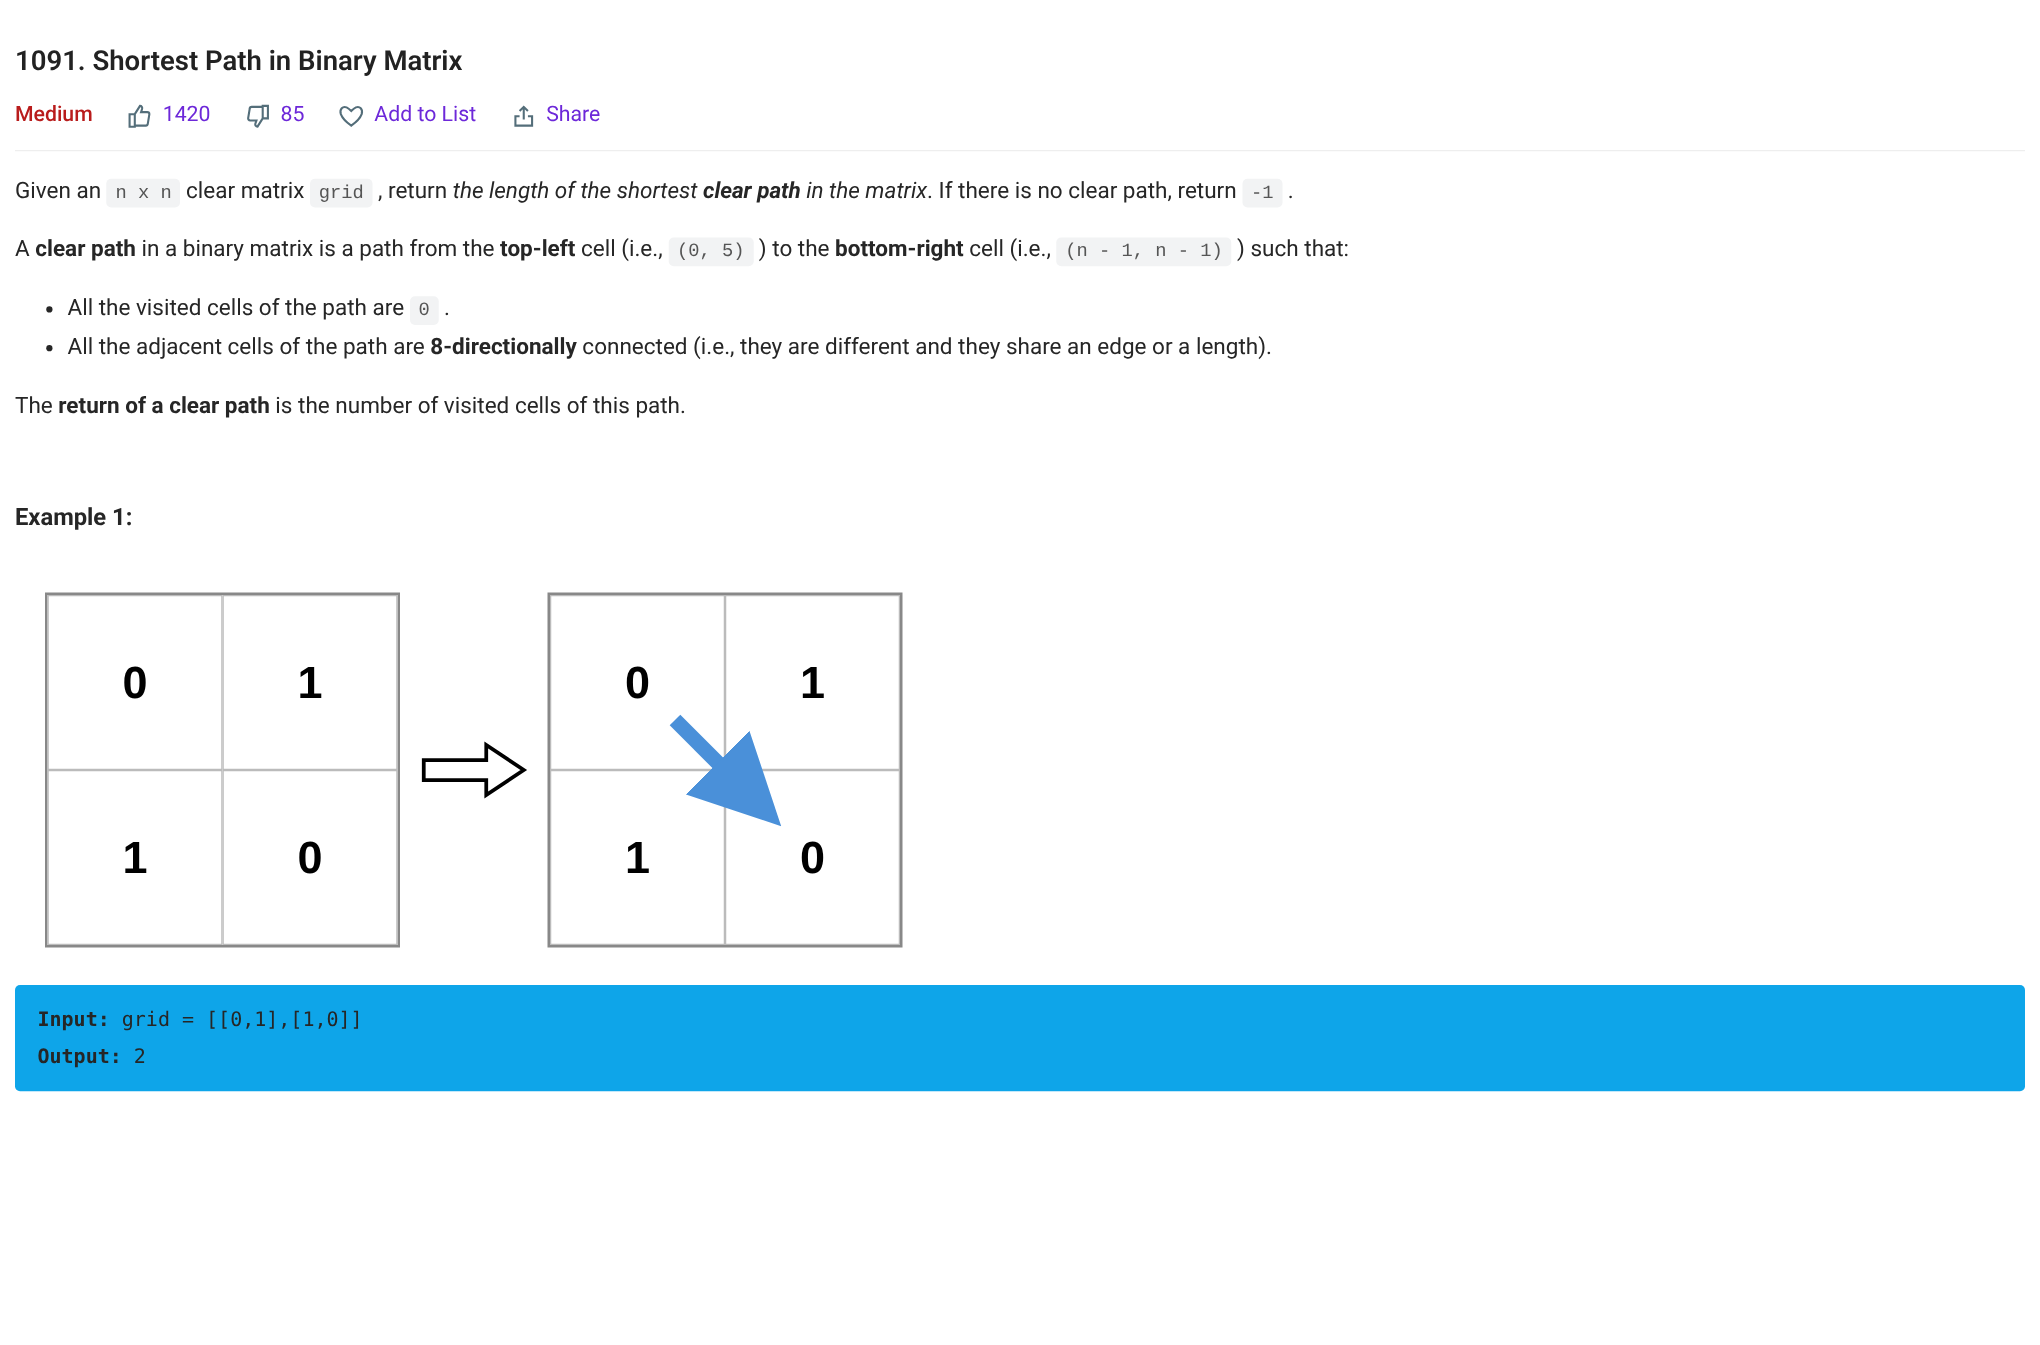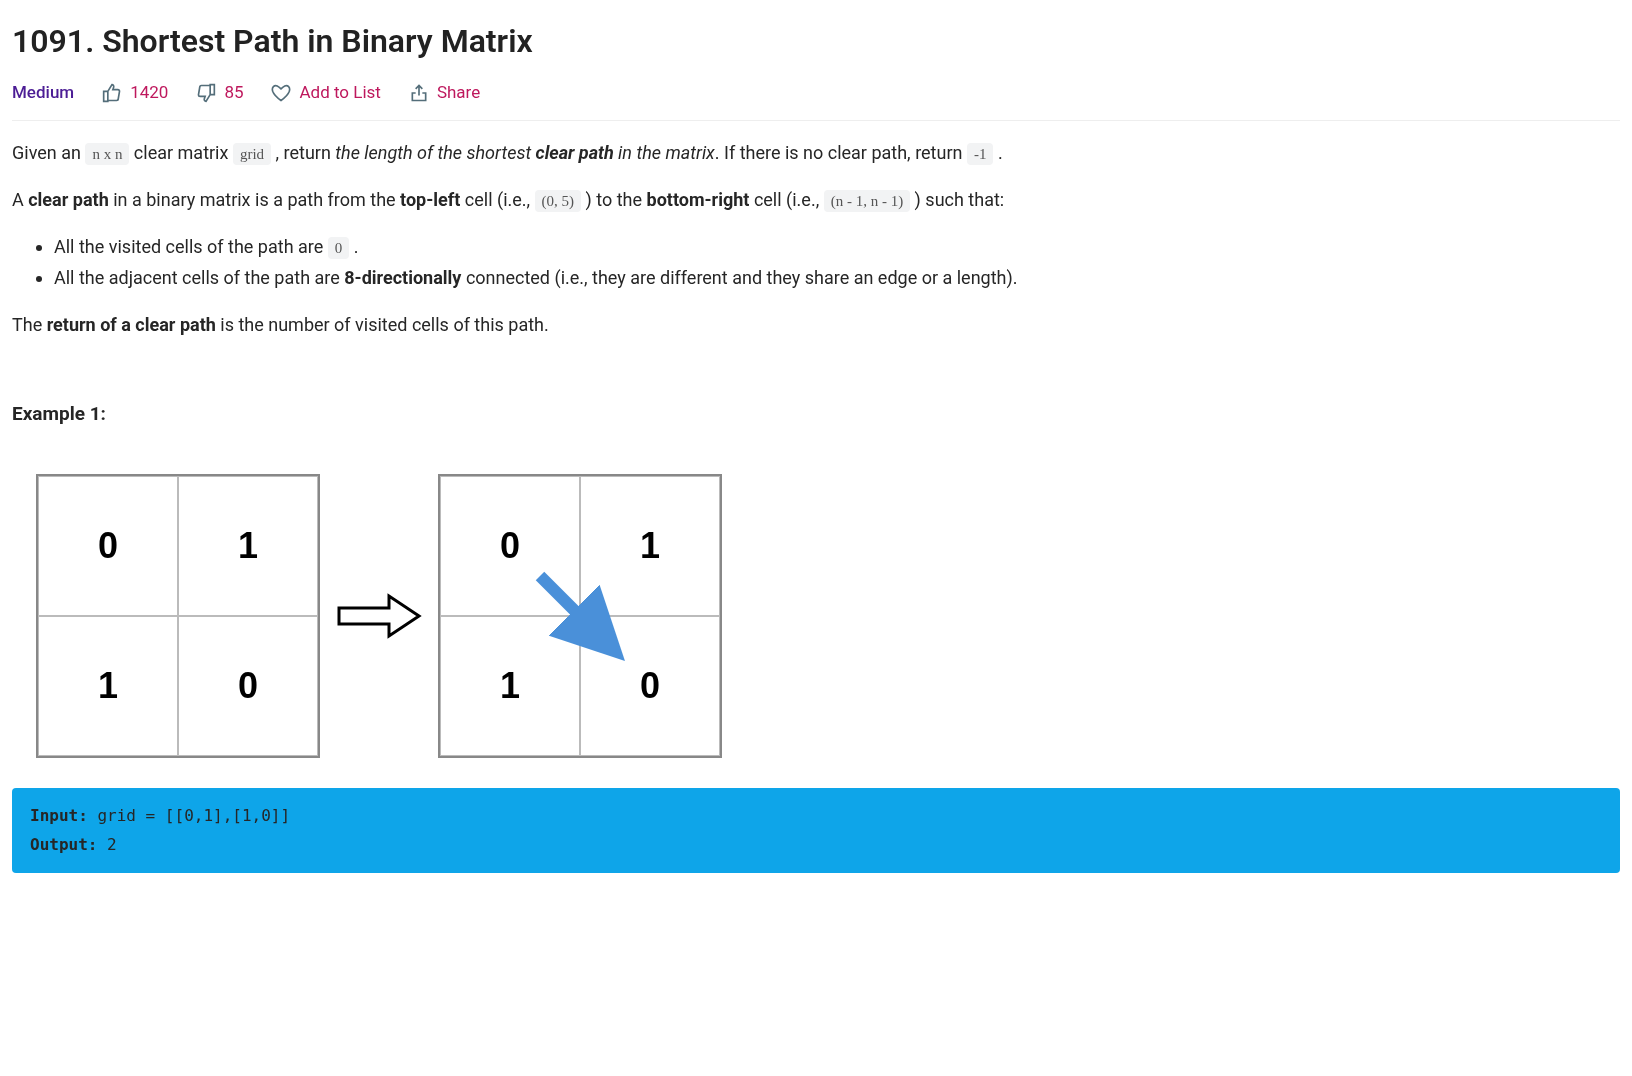--- a/index.html
+++ b/index.html
@@ -6,49 +6,49 @@
   body {
     font-family: -apple-system, BlinkMacSystemFont, "Segoe UI", Roboto, Helvetica, Arial, sans-serif;
     margin: 0;
     padding: 12px 12px 30px 12px;
     color: #262626;
     font-size: 18px;
     line-height: 1.6;
     width: 1632px;
   }
   h1.title {
-    font-size: 32px;
+    font-size: 22px;
     font-weight: 600;
-    margin: 4px 0 12px 0;
+    margin: 20px 0 12px 0;
     color: #222;
   }
   .meta-row {
     display: flex;
     align-items: center;
     gap: 28px;
     padding-bottom: 14px;
     border-bottom: 1px solid #eee;
     margin-bottom: 18px;
     color: #546e7a;
     font-size: 17px;
   }
-  .difficulty { color: #4c1d95; font-weight: 500; }
+  .difficulty { color: #b91c1c; font-weight: 500; }
   .meta-item {
     display: inline-flex;
     align-items: center;
     gap: 8px;
     cursor: pointer;
-    color: #be185d;
+    color: #6d28d9;
   }
   .meta-item svg { width: 20px; height: 20px; stroke: #546e7a; fill: none; stroke-width: 2; }
   p { margin: 10px 0 18px 0; }
   code.inline {
     background: #f2f3f4;
     color: #555;
-    font-family: Liberation Serif, serif;
+    font-family: Liberation Mono, monospace;
     font-size: 15px;
     padding: 3px 7px;
     border-radius: 4px;
   }
   ul { margin: 0 0 18px 0; padding-left: 42px; }
   ul li { margin: 2px 0; }
   .example-heading { font-weight: 700; font-size: 19px; margin-top: 60px; margin-bottom: 44px; }
   .diagram-wrap {
     display: flex;
     align-items: center;

